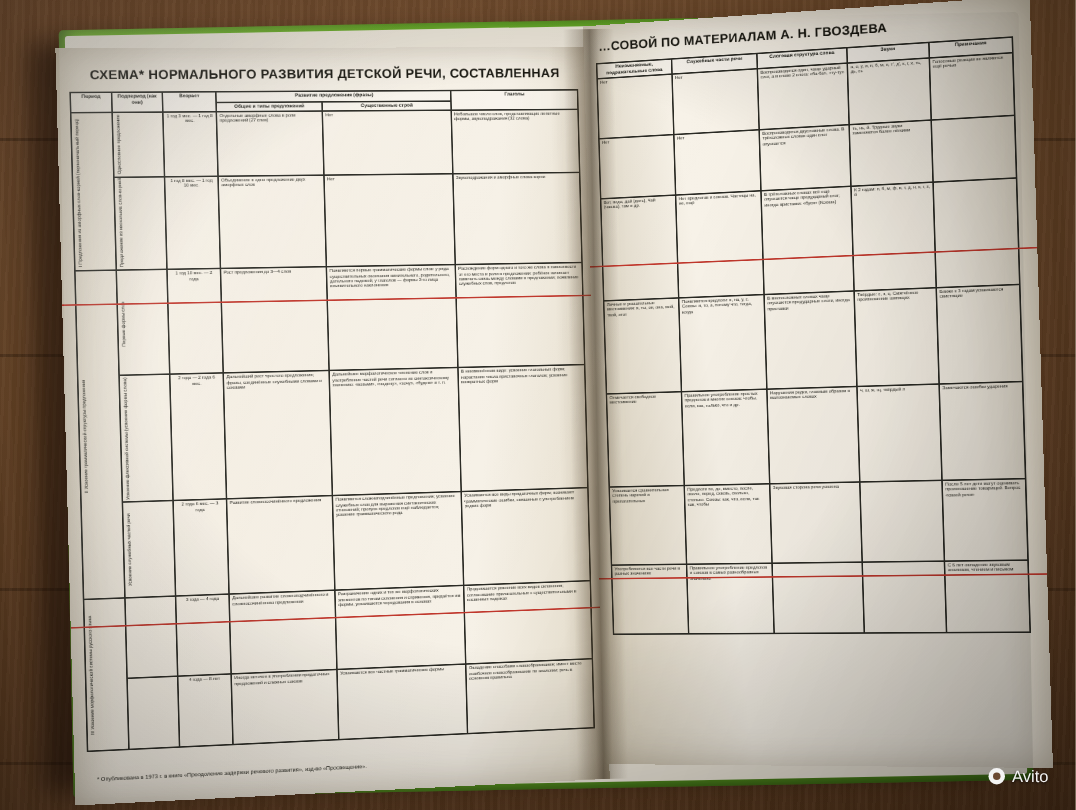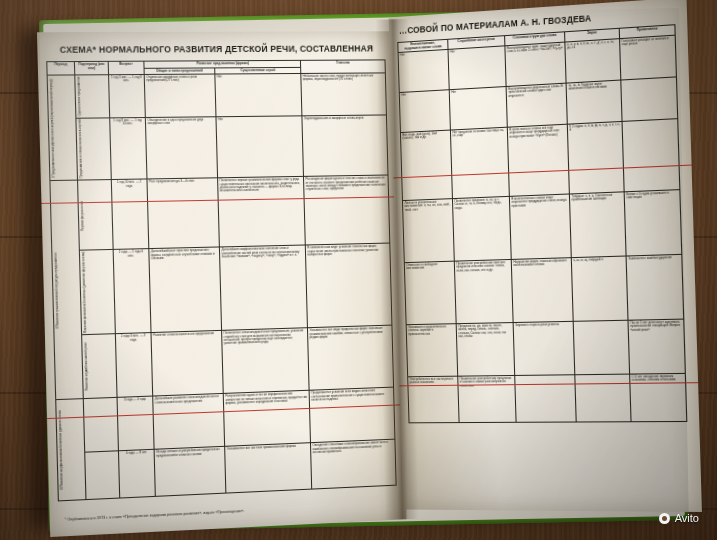--- a/index.html
+++ b/index.html
@@ -110,21 +110,21 @@
   .ctr{text-align:center;}
   .redline{
     position:absolute;height:1.4px;background:#c0372c;left:0;width:100%;
   }
   .footnote{
     position:absolute;left:14px;bottom:14px;width:318px;
     font-size:3.6px;color:#1d1d16;line-height:1.2;
   }
   .avito{
     position:absolute;right:18px;bottom:16px;
-    color:#f4f4f4;font-size:11px;display:flex;align-items:center;gap:5px;
+    color:#f4f4f4;font-size:11px;display:flex;align-items:flex-start;gap:5px;
     text-shadow:0 1px 2px rgba(0,0,0,.8);
   }
   .avito .dot{
     width:11px;height:11px;border-radius:50%;
     background:#f4f4f4;display:inline-block;position:relative;
   }
   .avito .dot:after{
     content:"";position:absolute;left:3px;top:3px;width:5px;height:5px;border-radius:50%;
     background:#6b4a32;
   }

